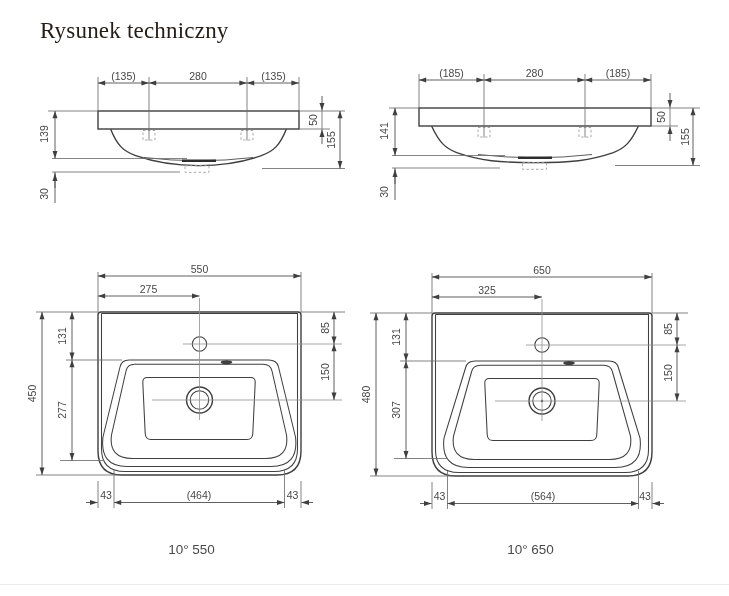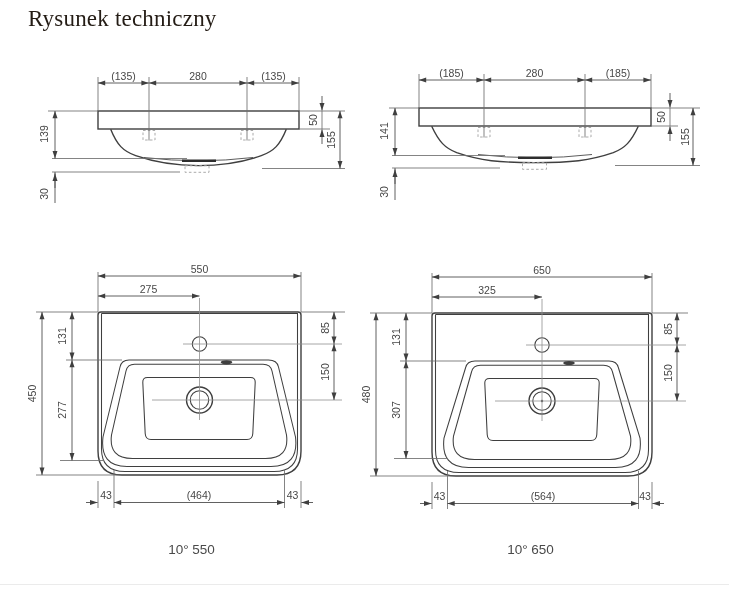--- a/index.html
+++ b/index.html
@@ -1,18 +1,18 @@
 <!DOCTYPE html>
 <html><head>
 <meta charset="utf-8">
 <style>
   html,body{margin:0;padding:0;background:#ffffff;}
   .page{position:relative;width:729px;height:596px;background:#fff;overflow:hidden;
         font-family:"Liberation Sans",sans-serif;}
-  .title{position:absolute;left:28px;top:6px;margin:0;font-family:"Liberation Serif","DejaVu Serif",serif;
+  .title{position:absolute;left:28px;top:6px;margin:12px;font-family:"Liberation Serif","DejaVu Serif",serif;
          font-weight:400;font-size:23px;color:#241c15;letter-spacing:.2px;}
   .canvas{position:absolute;left:0;top:0;}
   .divider{position:absolute;left:0;top:584px;width:729px;height:1px;background:#ebebeb;}
   
   .ln{fill:none;stroke:#3f3f3f;stroke-width:1.4;}
   .ln2{fill:none;stroke:#3f3f3f;stroke-width:1.05;}
   .tn{fill:none;stroke:#4a4a4a;stroke-width:0.9;}
   .ext{fill:none;stroke:#6e6e6e;stroke-width:0.85;}
   .dim{fill:none;stroke:#4f4f4f;stroke-width:0.9;}
   .cl{fill:none;stroke:#8f8f8f;stroke-width:0.8;}

